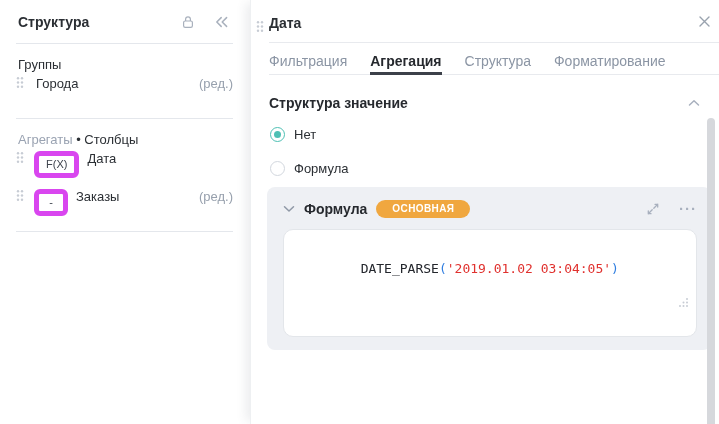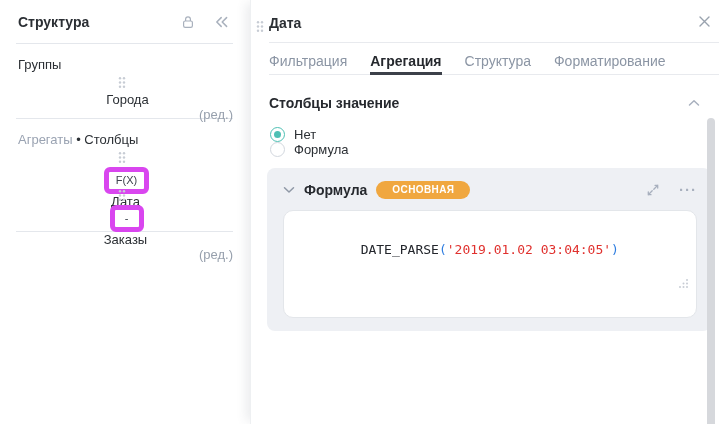--- a/index.html
+++ b/index.html
@@ -9,21 +9,21 @@
 
   
   .sidebar{width:250px;flex:0 0 250px;background:#fff;}
   .sb-header{height:43px;display:flex;align-items:center;padding:0 20px 0 18px;}
   .sb-title{font-size:14px;font-weight:700;color:#2b2f34;}
   .sb-header-icons{margin-left:auto;display:flex;align-items:center;gap:17px;}
   .icon-btn{display:inline-flex;align-items:center;justify-content:center;cursor:pointer;background:none;border:none;padding:0;}
   .sb-divider{border-top:1px solid #e4e7ec;margin:0 17px 0 16px;}
   .sb-section{margin:13px 18px 0;font-size:13px;font-weight:400;color:#2b2f34;}
   .muted-part{color:#9aa3b2;}
-  .sb-item{display:flex;align-items:center;height:34px;padding:0 17px 0 10px;margin-top:4px;font-size:13px;flex-direction:column;}
+  .sb-item{display:flex;align-items:flex-start;height:34px;padding:0 17px 0 16px;margin-top:4px;font-size:13px;}
   .sb-item .drag{flex:0 0 auto;}
   .sb-item-label{margin-left:12px;color:#2b2f34;}
   .sb-badge{margin-left:10px;min-width:34px;text-align:center;border:5px solid #d946ef;border-radius:6px;padding:2px 7px 3px;font-size:11px;color:#3e444e;background:#fff;}
   .sb-badge + .sb-item-label{margin-left:8px;}
   .edit-link{margin-left:auto;color:#97a0ad;font-size:13px;cursor:pointer;}
   .sb-gap{height:8px;}
 
   
   .panel{flex:1;position:relative;background:#fff;border-left:1px solid #eef0f2;box-shadow:-7px 0 10px -3px rgba(55,65,85,.10);}
   .panel-header{position:relative;padding:14px 8px 0 18px;display:flex;align-items:flex-start;}
@@ -33,21 +33,21 @@
   .panel-subtitle{margin:3px 0 0 18px;font-size:13px;color:#a3abb7;}
   .panel-divider{border-top:1px solid #e8eaee;margin:10px 0 0 18px;}
 
   .tabs{display:flex;gap:23px;margin-left:18px;border-bottom:1px solid #e8eaee;}
   .tab{font-size:14px;color:#8b95a4;padding:10px 0 3px;cursor:pointer;border-bottom:3px solid transparent;margin-bottom:-1px;}
   .tab.active{color:#26292e;font-weight:700;border-bottom-color:#3c4049;cursor:default;}
 
   .section-row{display:flex;align-items:center;justify-content:space-between;margin:20px 19px 0 18px;}
   .section-title{font-size:14px;font-weight:700;color:#26292e;}
 
-  .radio-group{margin:16px 0 0 19px;display:flex;flex-direction:column;}
+  .radio-group{margin:16px 0 0 19px;display:flex;flex-direction:column;gap:19px;}
   .radio-row{display:flex;align-items:center;gap:9px;cursor:pointer;}
   .radio{width:15px;height:15px;border-radius:50%;border:1.5px solid #d2d7de;background:#fff;display:flex;align-items:center;justify-content:center;}
   .radio.checked{border-color:#4ec0b4;}
   .radio.checked::after{content:"";width:7px;height:7px;border-radius:50%;background:#4ec0b4;}
   .radio-label{font-size:13px;color:#2b2f34;}
 
   .formula-card{margin:11px 8px 0 16px;background:#eef0f4;border-radius:8px;padding:8px 14px 13px 16px;}
   .card-header{display:flex;align-items:center;height:28px;}
   .card-title{font-size:14px;font-weight:700;color:#26292e;margin-left:9px;}
   .badge{margin-left:9px;background:#f0a73f;color:#fff;font-size:10px;font-weight:700;letter-spacing:.4px;border-radius:9px;padding:3px 16px 4px;}
@@ -174,21 +174,21 @@
     <div class="panel-divider"></div>
 
     <div class="tabs">
       <span class="tab">Фильтрация</span>
       <span class="tab active">Агрегация</span>
       <span class="tab">Структура</span>
       <span class="tab">Форматирование</span>
     </div>
 
     <div class="section-row">
-      <span class="section-title">Столбцы значение</span>
+      <span class="section-title">Структура значение</span>
       <span class="icon-btn">
         <svg width="12" height="8" viewBox="0 0 12 8">
             <path d="M1.5 6 6 1.8 10.5 6" fill="none" stroke="#a8b0be" stroke-width="1.5" stroke-linecap="round" stroke-linejoin="round"></path>
           </svg>
       </span>
     </div>
 
     <div class="radio-group">
       <label class="radio-row">
         <span class="radio checked"></span>

